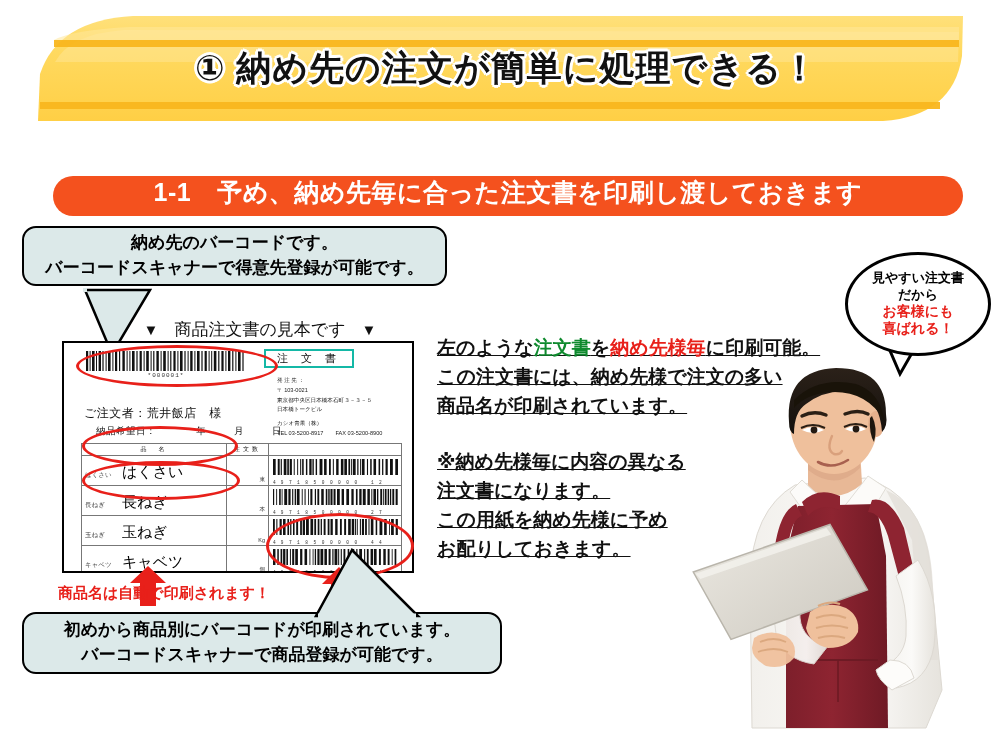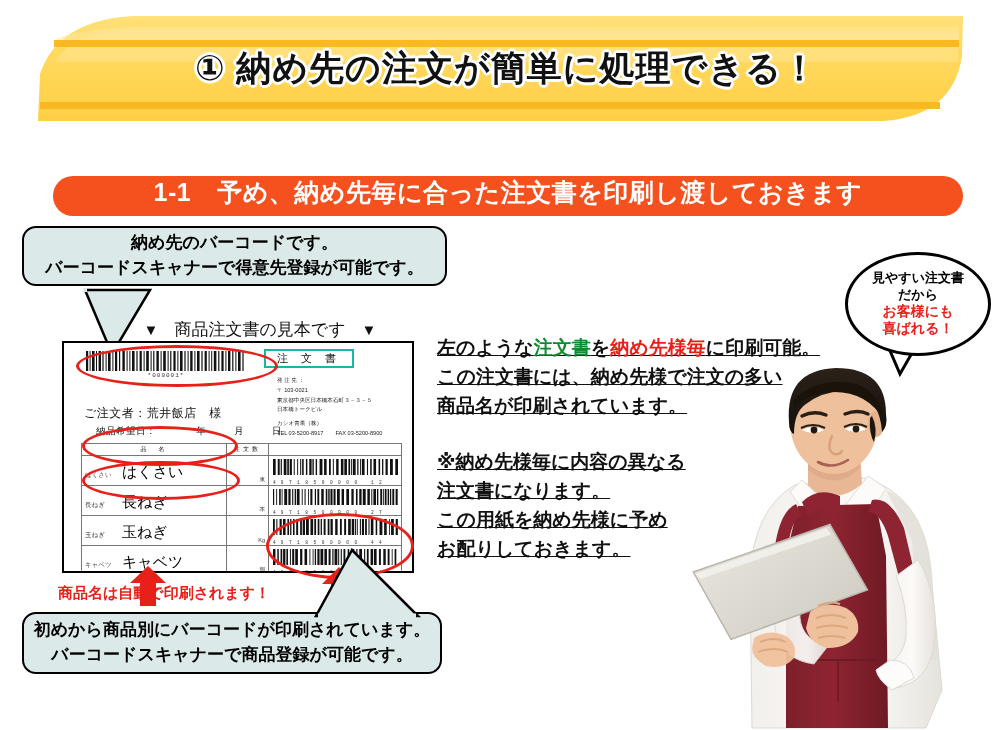--- a/index.html
+++ b/index.html
@@ -42,21 +42,21 @@
 
   
   .callout{
     position:absolute;background:#dce9e9;border:2.5px solid #000;
     border-radius:14px;box-sizing:border-box;
     display:flex;flex-direction:column;align-items:center;justify-content:center;
   }
   .callout .line{font-size:17px;font-weight:bold;line-height:1.45;white-space:nowrap;}
 
   #callout-top{left:22px;top:226px;width:425px;height:60px;}
-  #callout-bottom{left:22px;top:612px;width:420px;height:62px;}
+  #callout-bottom{left:22px;top:612px;width:480px;height:62px;}
 
   .tail{position:absolute;}
 
   
   .sample-label{
     position:absolute;left:115px;top:318px;width:290px;
     font-size:17px;color:#111;white-space:nowrap;text-align:center;
   }
   .sample-label .tri{font-size:15px;}
   .sample-label .mid{margin:0 16px;}

